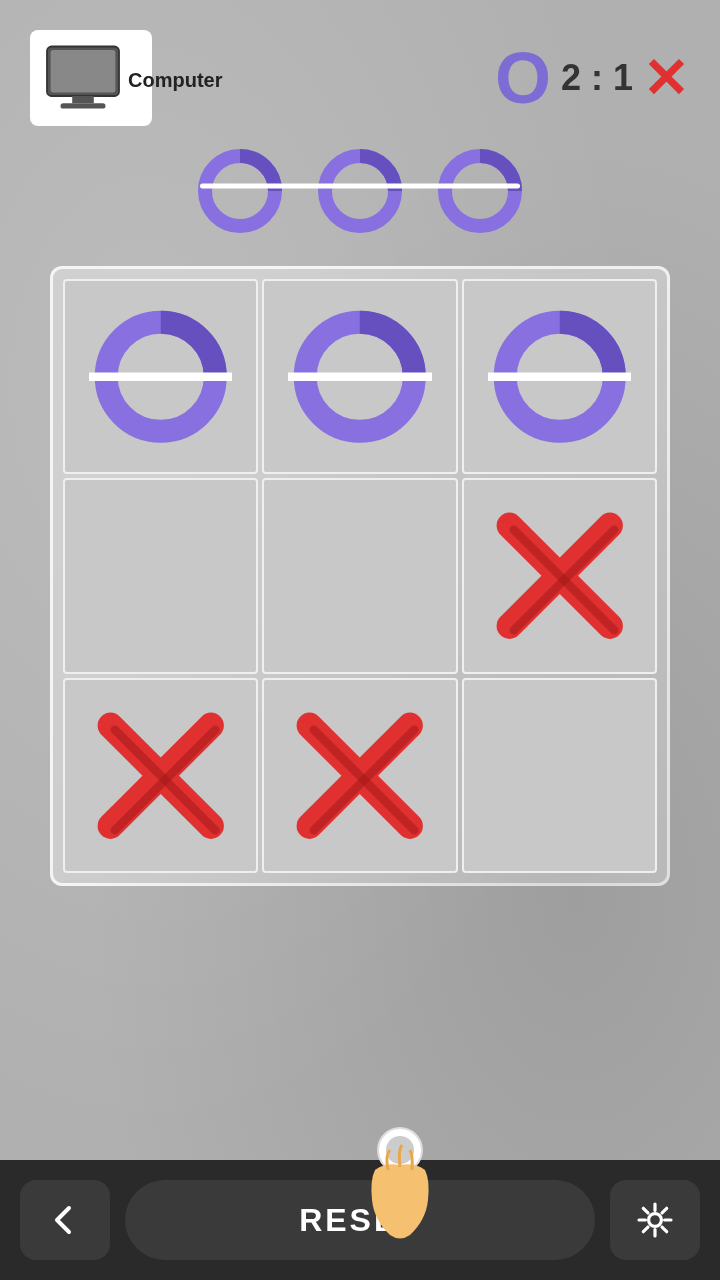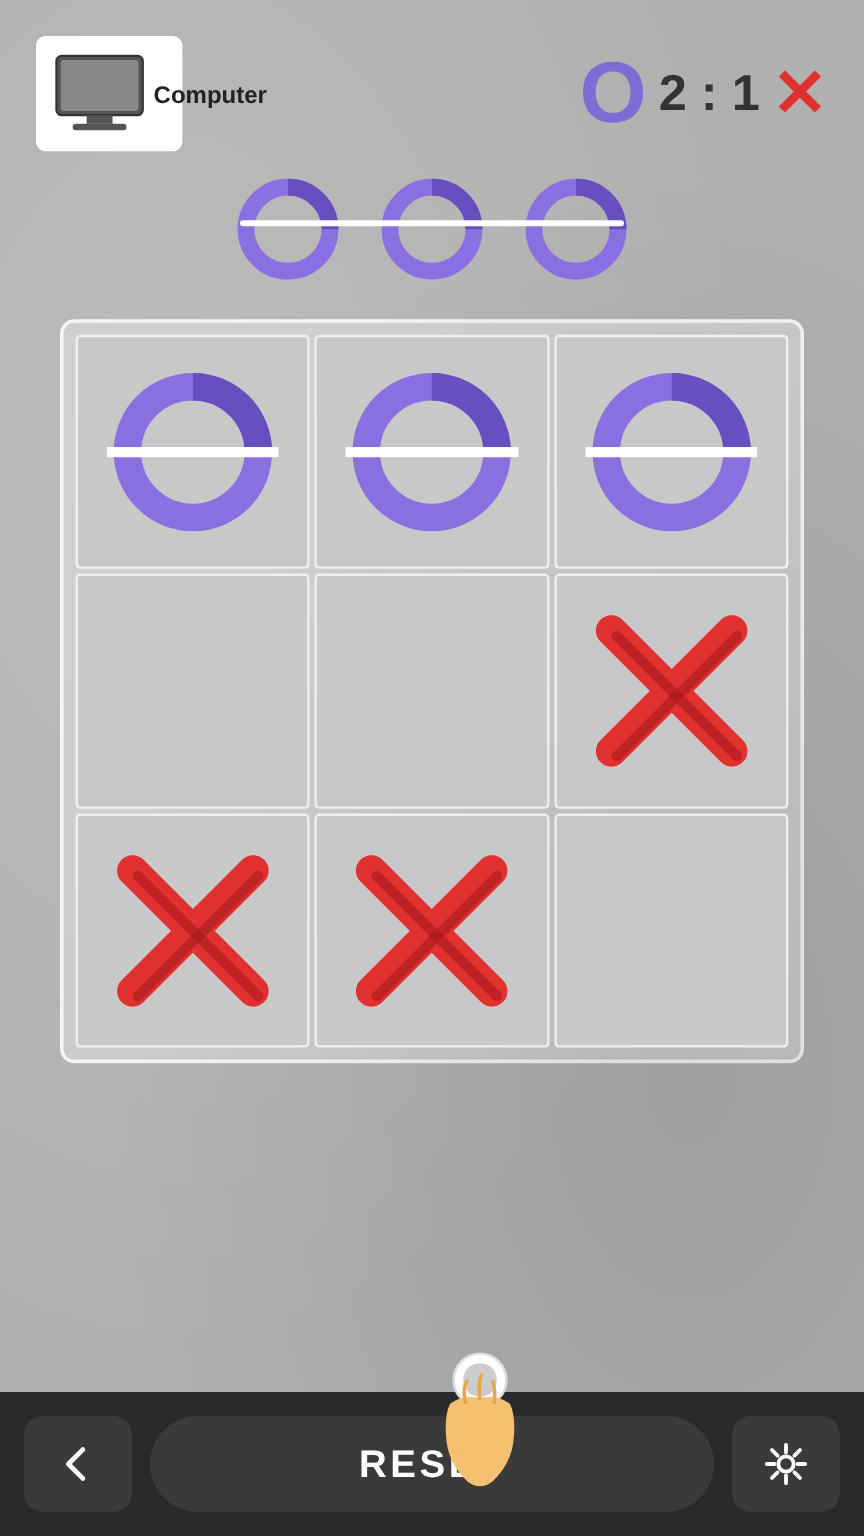--- a/index.html
+++ b/index.html
@@ -64,21 +64,21 @@
     }
 
     .score-o {
       font-size: 72px;
       font-weight: bold;
       color: #7c6cd4;
       line-height: 1;
     }
 
     .score-text {
-      font-size: 42px;
+      font-size: 36px;
       font-weight: bold;
       color: #333;
     }
 
     .score-x {
       font-size: 56px;
       font-weight: bold;
       color: #e03030;
       line-height: 1;
     }

